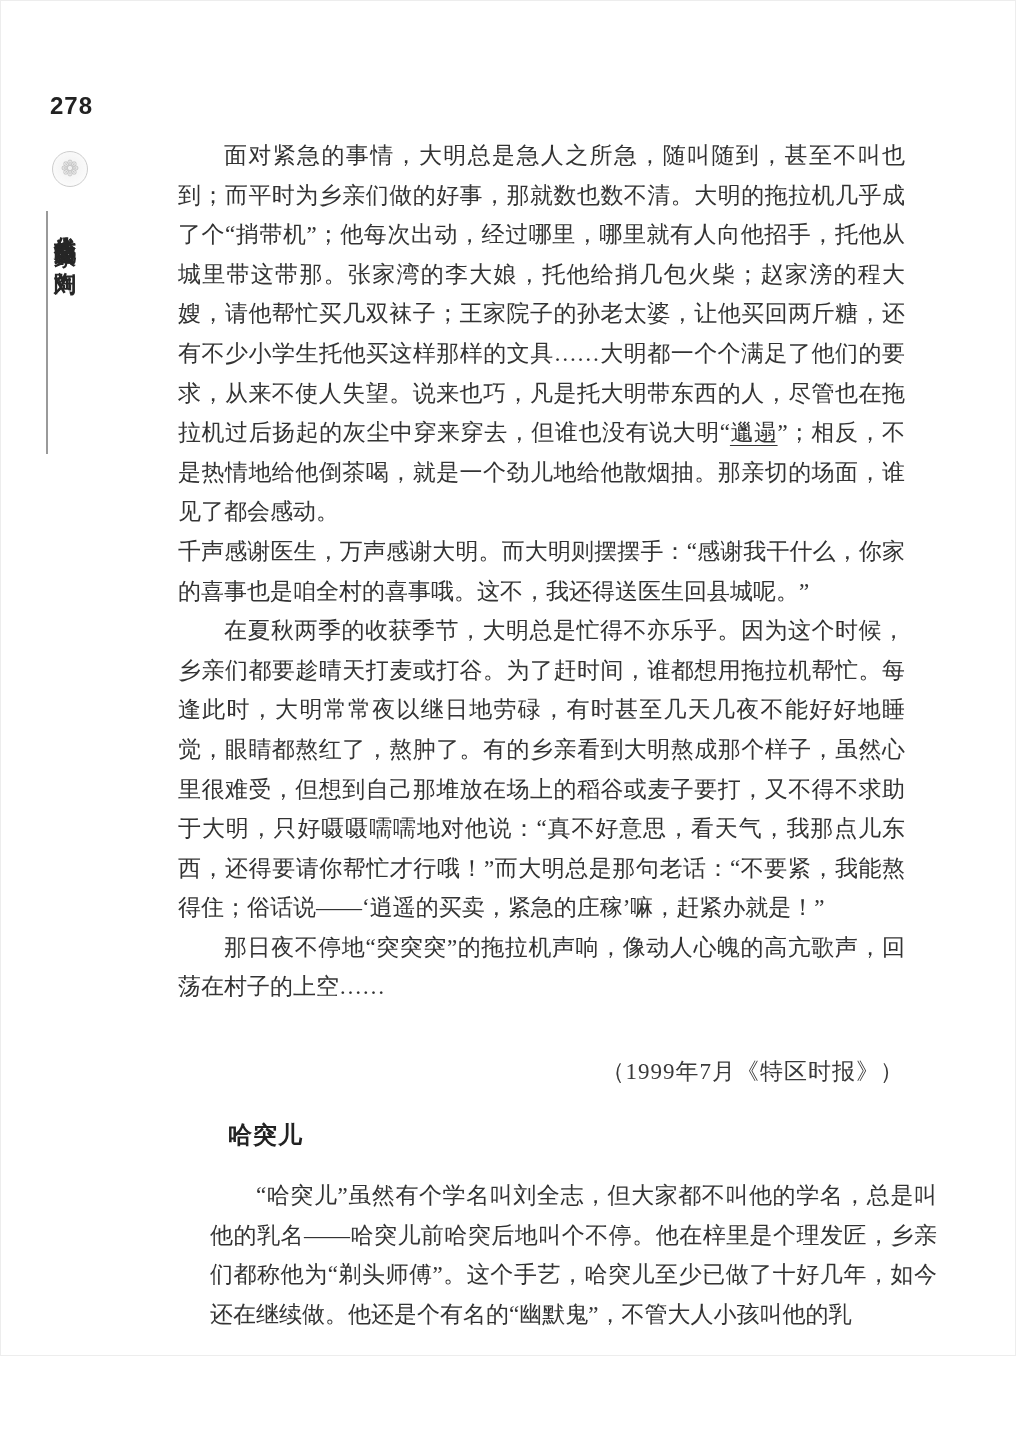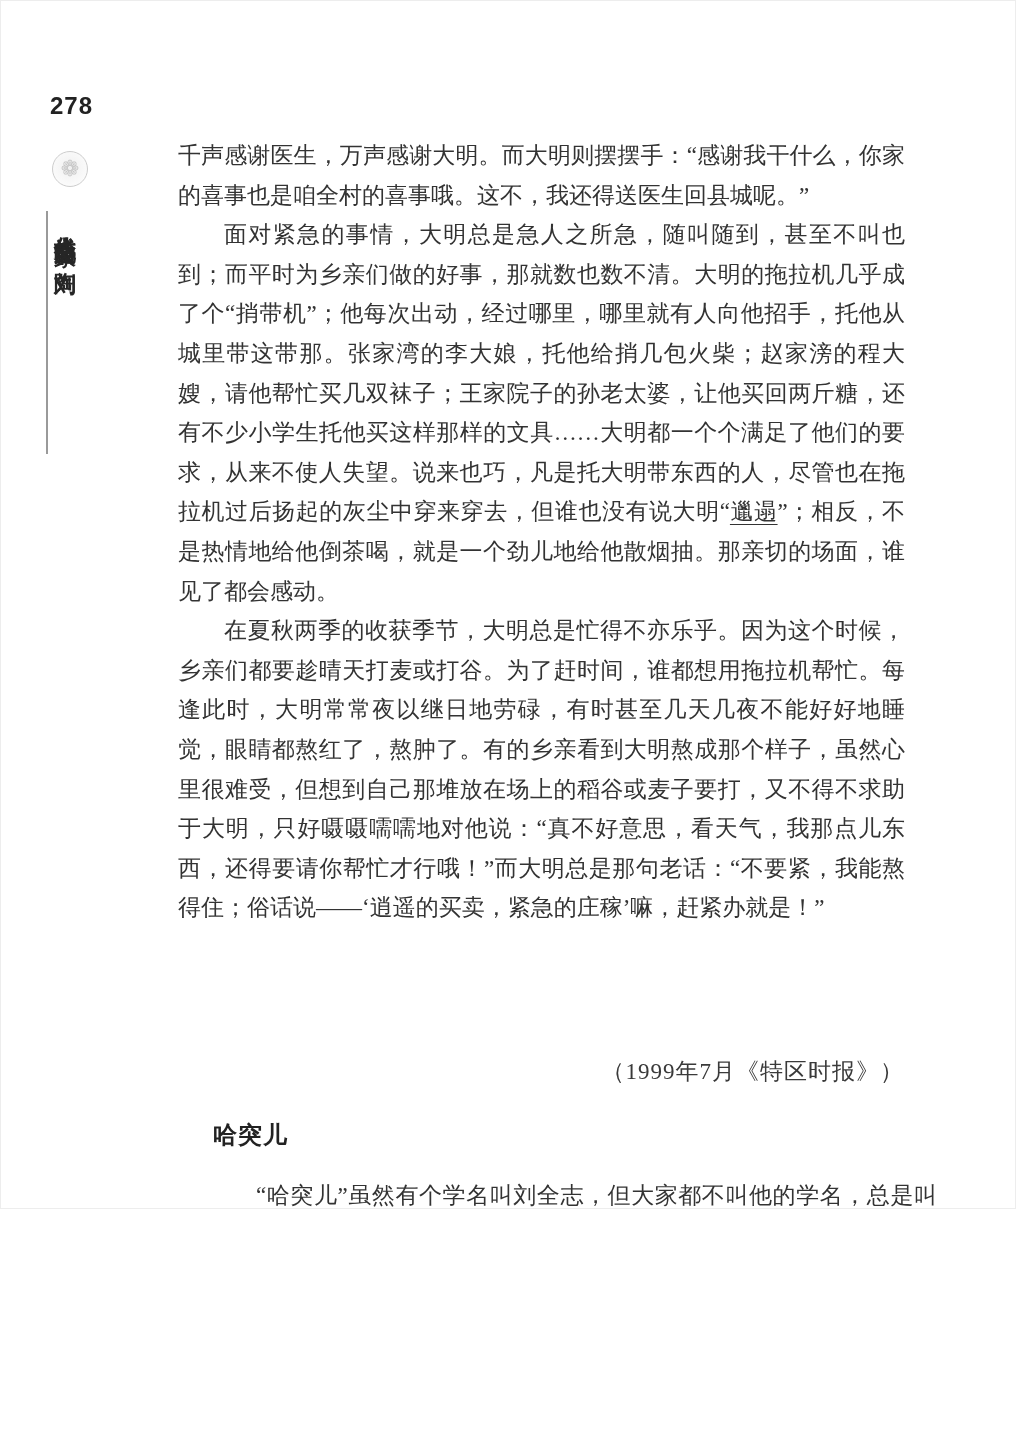--- a/index.html
+++ b/index.html
@@ -1,18 +1,18 @@
 <!DOCTYPE html>
 <html><head>
 <meta charset="utf-8">
 <style>
   html,body { margin:0; padding:0; background:#ffffff; }
   .page {
     position:relative;
-    width:1016px; height:1209px;
+    width:1016px; height:1356px;
     background:#ffffff;
     box-shadow: inset 0 0 0 1px #ededed;
     font-family:"Liberation Serif","DejaVu Serif",serif;
     color:#333333;
     overflow:hidden;
   }
   .page-number {
     position:absolute; left:50px; top:92px;
     font-family:"Liberation Sans","DejaVu Sans",sans-serif;
     font-weight:700; font-size:24px; color:#222222; letter-spacing:1px;
@@ -46,44 +46,45 @@
   .underline-word {
     text-decoration:underline;
     text-underline-offset:5px;
     text-decoration-thickness:1px;
   }
   .attribution {
     position:absolute; left:177px; top:1056px; width:727px;
     text-align:right; font-size:23px; letter-spacing:1px; color:#3a3a3a;
   }
   .section-heading {
-    position:absolute; left:213px; top:1119px;
+    position:absolute; left:228px; top:1119px;
     font-family:"Liberation Sans","DejaVu Sans",sans-serif;
     font-weight:700; font-size:24px; color:#222222; letter-spacing:1px;
   }
 </style>
 </head>
 <body>
 
 <div class="page">
 
   <div class="page-number">278</div>
 
   <div class="seal">
     <span>❁</span>
   </div>
 
   <div class="sidebar-rule"></div>
 
   <div class="sidebar-title">当代岭南文化名家·刘陶</div>
 
   <div class="body-text" style="top:136px;">
+      <p class="para"><span>面对紧急的事情，大明总是急人之所急，随叫随到，甚至不叫也到；而平时为乡亲们做的好事，那就数也数不清。大明的拖拉机几乎成了个“捎带机”；他每次出动，经过哪里，哪里就有人向他招手，托他从城里带这带那。张家湾的李大娘，托他给捎几包火柴；赵家滂的程大嫂，请他帮忙买几双袜子；王家院子的孙老太婆，让他买回两斤糖，还有不少小学生托他买这样那样的文具……大明都一个个满足了他们的要求，从来不使人失望。说来也巧，凡是托大明带东西的人，尽管也在拖拉机过后扬起的灰尘中穿来穿去，但谁也没有说大明“</span><span class="underline-word">邋遢</span><span>”；相反，不是热情地给他倒茶喝，就是一个劲儿地给他散烟抽。那亲切的场面，谁见了都会感动。</span></p>
       <p class="para no-indent"><span>千声感谢医生，万声感谢大明。而大明则摆摆手：“感谢我干什么，你家的喜事也是咱全村的喜事哦。这不，我还得送医生回县城呢。”</span></p>
-      <p class="para"><span>面对紧急的事情，大明总是急人之所急，随叫随到，甚至不叫也到；而平时为乡亲们做的好事，那就数也数不清。大明的拖拉机几乎成了个“捎带机”；他每次出动，经过哪里，哪里就有人向他招手，托他从城里带这带那。张家湾的李大娘，托他给捎几包火柴；赵家滂的程大嫂，请他帮忙买几双袜子；王家院子的孙老太婆，让他买回两斤糖，还有不少小学生托他买这样那样的文具……大明都一个个满足了他们的要求，从来不使人失望。说来也巧，凡是托大明带东西的人，尽管也在拖拉机过后扬起的灰尘中穿来穿去，但谁也没有说大明“</span><span class="underline-word">邋遢</span><span>”；相反，不是热情地给他倒茶喝，就是一个劲儿地给他散烟抽。那亲切的场面，谁见了都会感动。</span></p>
       <p class="para"><span>在夏秋两季的收获季节，大明总是忙得不亦乐乎。因为这个时候，乡亲们都要趁晴天打麦或打谷。为了赶时间，谁都想用拖拉机帮忙。每逢此时，大明常常夜以继日地劳碌，有时甚至几天几夜不能好好地睡觉，眼睛都熬红了，熬肿了。有的乡亲看到大明熬成那个样子，虽然心里很难受，但想到自己那堆放在场上的稻谷或麦子要打，又不得不求助于大明，只好嗫嗫嚅嚅地对他说：“真不好意思，看天气，我那点儿东西，还得要请你帮忙才行哦！”而大明总是那句老话：“不要紧，我能熬得住；俗话说——‘逍遥的买卖，紧急的庄稼’嘛，赶紧办就是！”</span></p>
+      <p class="para"><span>那日夜不停地“突突突”的拖拉机声响，像动人心魄的高亢歌声，回荡在村子的上空……</span></p>
     </div>
 
   <div class="attribution">（1999年7月《特区时报》）</div>
 
   <div class="section-heading">哈突儿</div>
 
   <div class="body-text" style="top:1176px;margin-left:32px;">
       <p class="para"><span>“哈突儿”虽然有个学名叫刘全志，但大家都不叫他的学名，总是叫他的乳名——哈突儿前哈突后地叫个不停。他在梓里是个理发匠，乡亲们都称他为“剃头师傅”。这个手艺，哈突儿至少已做了十好几年，如今还在继续做。他还是个有名的“幽默鬼”，不管大人小孩叫他的乳</span></p>
     </div>
 

